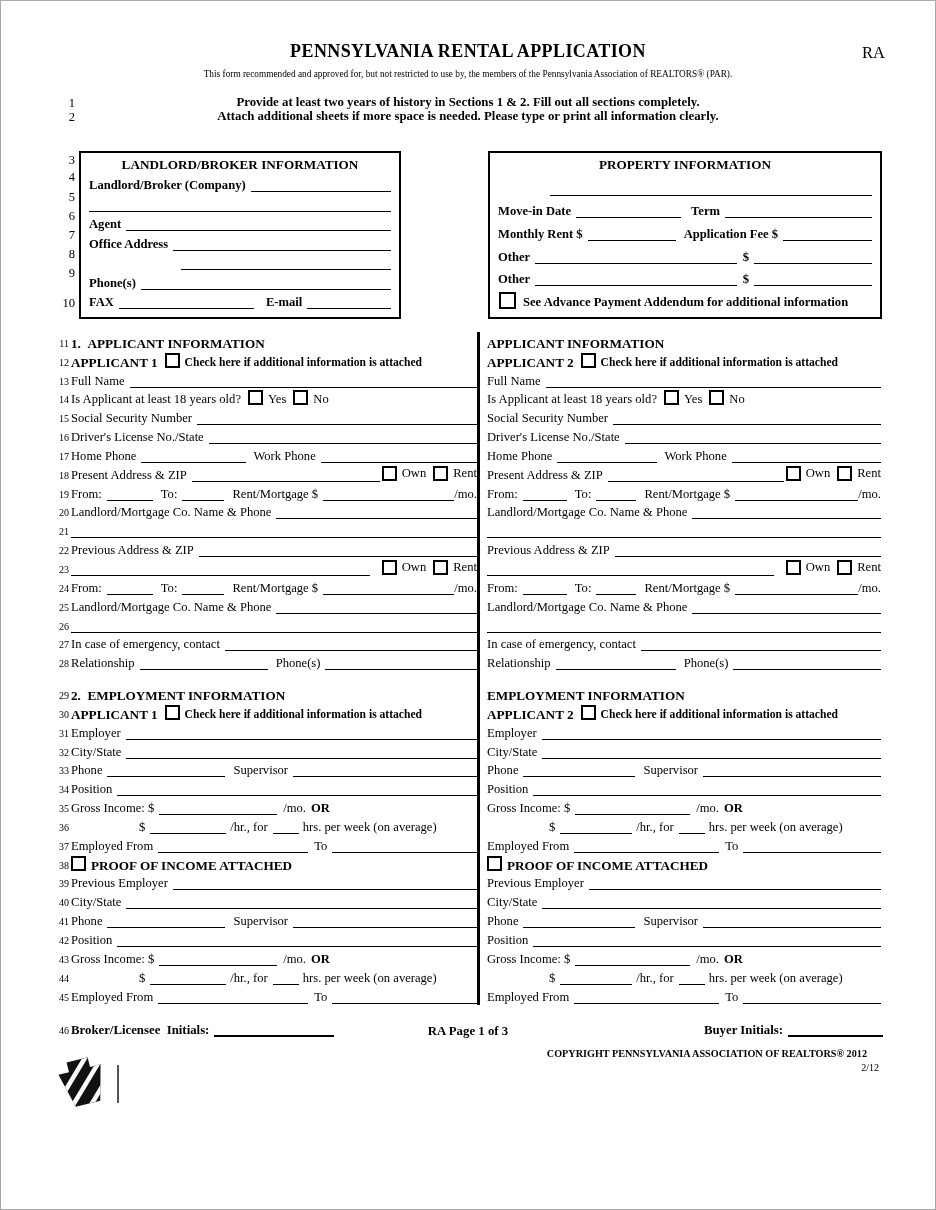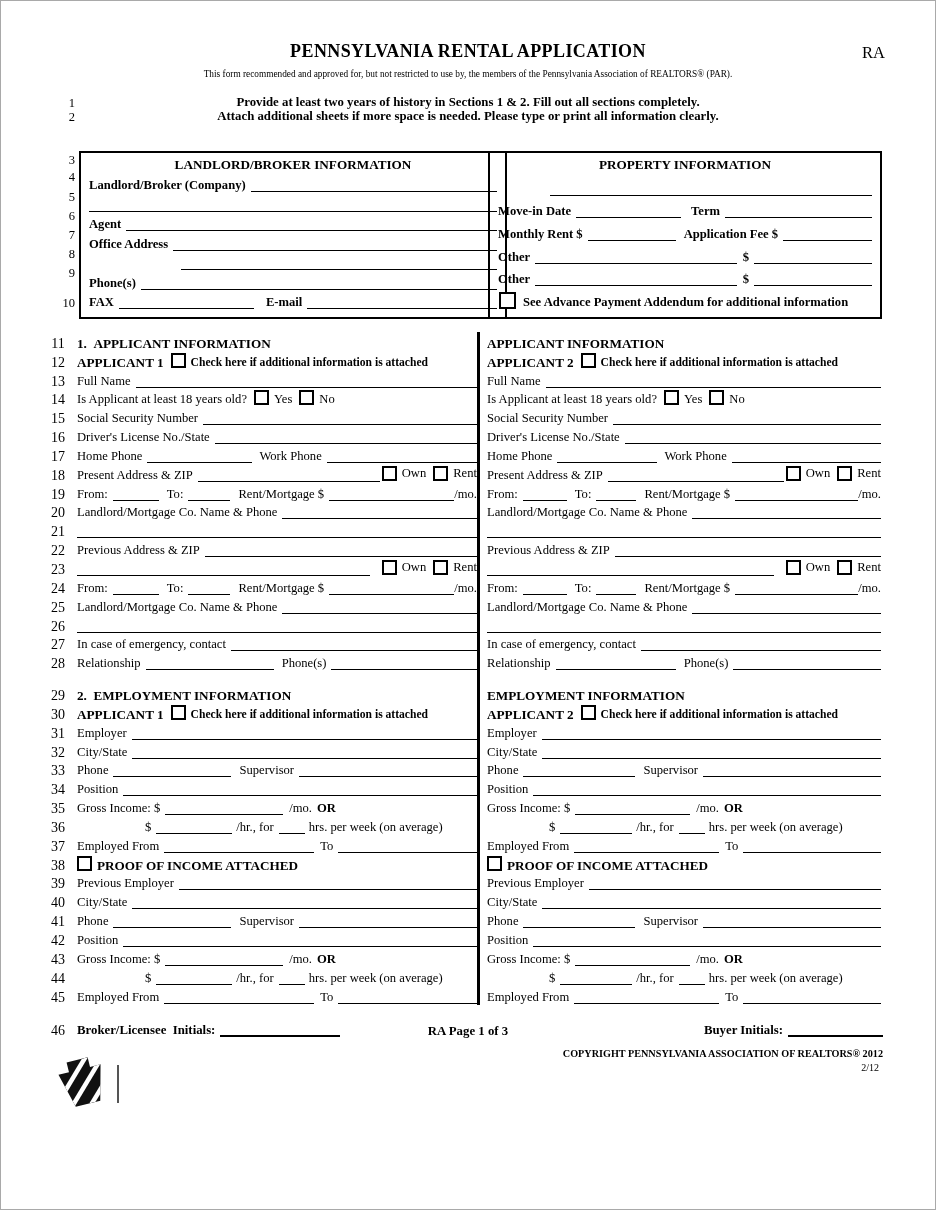--- a/index.html
+++ b/index.html
@@ -23,21 +23,21 @@
   .cbBig{width:13px;height:13px;border:2.5px solid #000;margin:0 7px 1px 1px}
   .cbg{display:flex;align-items:flex-start;margin-left:auto;flex:0 0 auto}
   .box{position:absolute;top:150px;height:168px;border:2px solid #000;box-sizing:border-box;
        display:flex;flex-direction:column;justify-content:space-between;padding:3px 8px 7px}
   .box .r{height:19px}
   .boxtitle{text-align:center;font-weight:bold;font-size:13.2px;line-height:18px;height:18px}
   .main{position:absolute;left:46px;top:331px;display:flex;align-items:stretch}
   .colL{width:430px}
   .colR{width:394px;margin-left:7px}
   .col .r{height:18.85px}
-  .n{flex:0 0 22px;text-align:center;margin-right:8px;font-size:14px;line-height:15px}
+  .n{flex:0 0 22px;text-align:right;margin-right:2px;font-size:10px;line-height:15px}
   .vdiv{width:3px;background:#000;flex:0 0 auto}
   .secgap{height:13px}
   .thickb{border-bottom:2.2px solid #000;height:12px;margin-bottom:1px}
   .foot{font-size:12.8px}
   .copy{font-size:10.2px;font-weight:bold}
   .ver{font-size:10px}
   .logo{display:flex;align-items:center}
   .logobar{width:2px;height:38px;background:#555;margin:0 11px 0 8px}
   .logotxt{font-family:"Liberation Sans",sans-serif;font-size:17.5px;color:#1a1a1a}
 </style>
@@ -56,21 +56,21 @@
 
   <span class="num" style="top:152px">3</span>
   <span class="num" style="top:169px">4</span>
   <span class="num" style="top:189px">5</span>
   <span class="num" style="top:208px">6</span>
   <span class="num" style="top:227px">7</span>
   <span class="num" style="top:246px">8</span>
   <span class="num" style="top:265px">9</span>
   <span class="num" style="top:295px">10</span>
 
-  <div class="box" style="left:78px;width:428px">
+  <div class="box" style="left:78px;width:322px">
     <div class="boxtitle">LANDLORD/BROKER INFORMATION</div>
     <div class="r">
         <span class="L bd">Landlord/Broker (Company)</span>
         <i class="b"></i>
       </div>
     <div class="r">
         <i class="b"></i>
       </div>
     <div class="r">
         <span class="L bd">Agent</span>
@@ -549,21 +549,21 @@
   <div class="abs r foot" style="left:46px;top:1022px">
     <span class="n">46</span>
     <span class="L bd">Broker/Licensee  Initials:</span>
     <i class="b thickb" style="flex:0 0 120px"></i>
   </div>
   <div class="abs ctr foot bd" style="top:1023px">RA Page 1 of 3</div>
   <div class="abs r foot" style="right:52px;top:1022px;width:270px">
     <span class="L bd" style="margin-left:auto">Buyer Initials:</span>
     <i class="b thickb" style="flex:0 0 95px"></i>
   </div>
-  <div class="abs copy" style="right:52px;top:1047px">COPYRIGHT PENNSYLVANIA ASSOCIATION OF REALTORS® 2012</div>
+  <div class="abs copy" style="right:68px;top:1047px">COPYRIGHT PENNSYLVANIA ASSOCIATION OF REALTORS® 2012</div>
   <div class="abs ver" style="right:56px;top:1061px">2/12</div>
 
   <div class="abs logo" style="left:52px;top:1054px">
     <span>
       <svg width="56" height="54" viewBox="0 0 62 58" aria-hidden="true">
         <defs>
             <clipPath id="ks">
               <path d="M9 15 L21 15 L21 4 L45 4 L45 15 L57 15 L47 54 L19 54 Z"></path>
             </clipPath>
           </defs>

